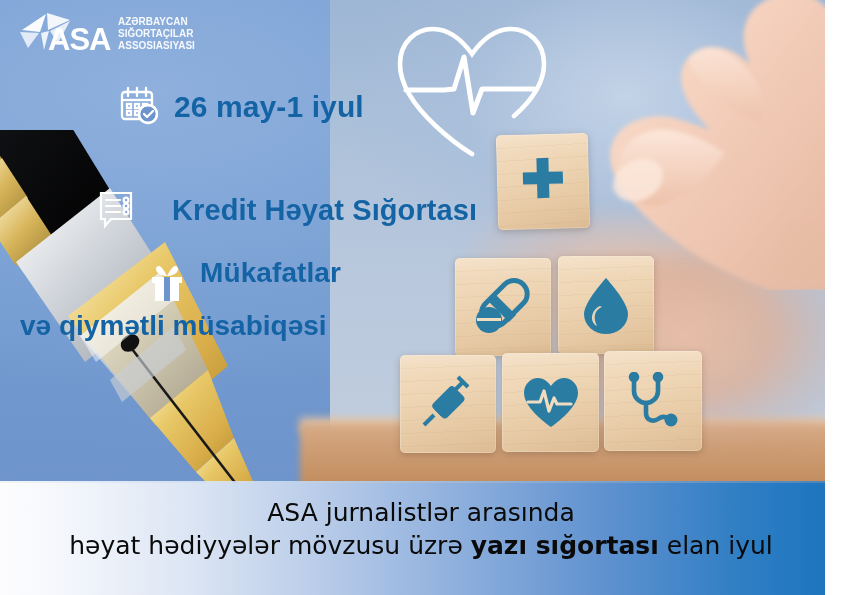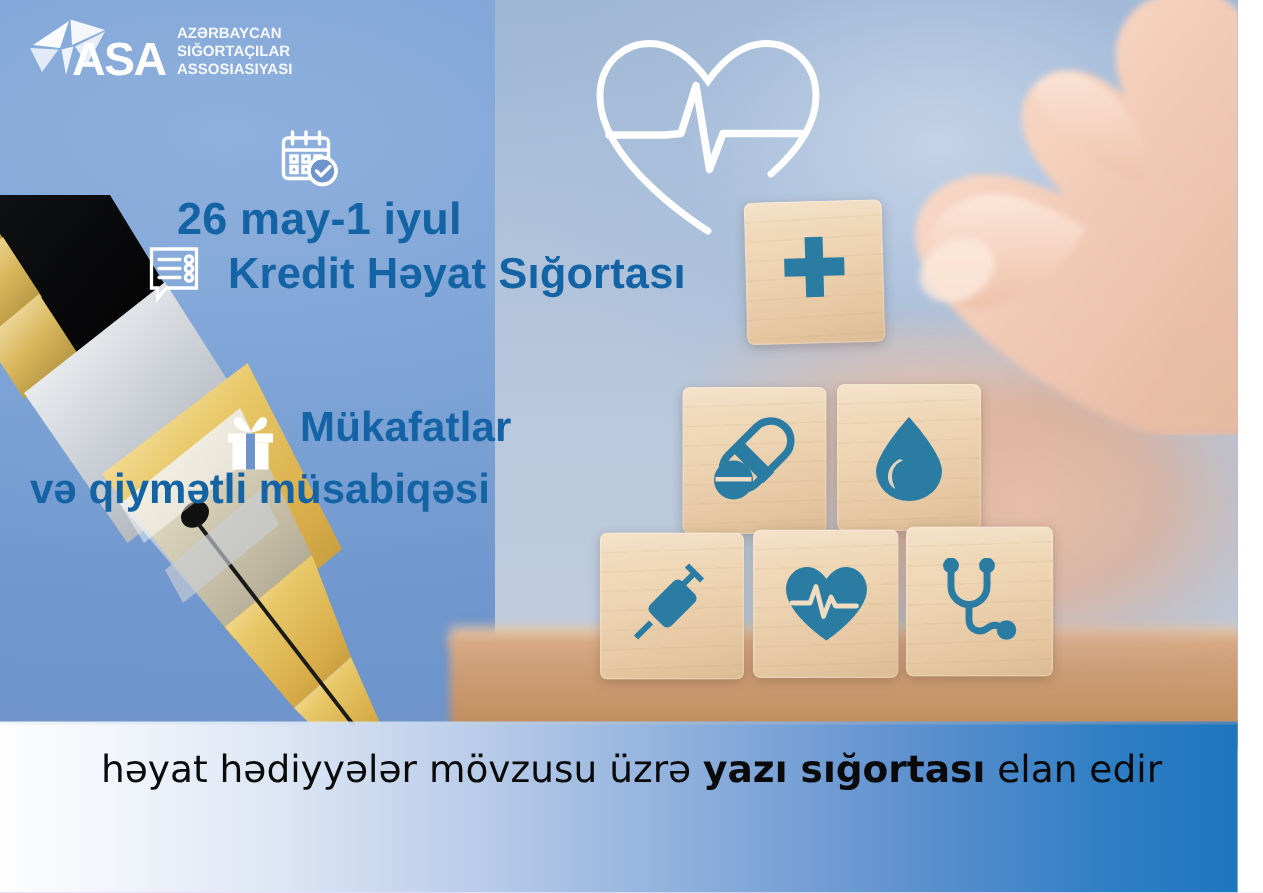--- a/index.html
+++ b/index.html
@@ -79,25 +79,25 @@
 
   .row{position:absolute;display:flex;align-items:center;}
   .row .ic{flex:0 0 auto;margin-right:14px;}
   .row .tx{
     color:#1464a5;
     font-weight:bold;
     letter-spacing:.1px;
     line-height:1.06;
     white-space:nowrap;
   }
-  #row-date{left:118px;top:84px;flex-direction:column;}
+  #row-date{left:118px;top:84px;}
   #row-date .tx{font-size:30px;}
-  #row-credit{left:98px;top:160px;}
+  #row-credit{left:98px;top:187px;gap:20px;}
   #row-credit .tx{font-size:29px;}
-  #row-prize{left:148px;top:268px;align-items:flex-start;}
+  #row-prize{left:148px;top:256px;align-items:flex-start;}
   #row-prize .tx{font-size:28px;line-height:1.22;text-align:left;}
   #row-prize .ic{margin-top:6px;}
   .prize-l2{position:absolute;left:20px;top:310px;color:#1464a5;font-weight:bold;font-size:28px;white-space:nowrap;}
 
   .heart-deco{position:absolute;left:392px;top:22px;width:160px;height:140px;}
 
   
   .banner{
     position:absolute;left:0;top:483px;width:842px;height:112px;
     background:linear-gradient(90deg,#fdfdfe 0%, #f2f5fb 9%, #dde6f4 22%, #b9cce9 38%, #8fb0dd 54%, #5f91cf 72%, #2f7ec4 88%, #1a74bd 100%);
@@ -348,16 +348,17 @@
         </g>
       </svg>
     </span>
     <span class="tx">Mükafatlar</span>
   </div>
   <div class="prize-l2">və qiymətli müsabiqəsi</div>
 
   <div class="banner-top-line"></div>
   <div class="banner"></div>
   <div class="banner-txt">
-    <div class="bl2"><span>həyat hədiyyələr mövzusu üzrə </span><b>yazı sığortası</b><span> elan edir</span></div>
+    <div class="bl1">ASA jurnalistlər arasında</div>
+    <div class="bl2"><span>həyat hədiyyələr mövzusu üzrə </span><b>yazı sığortası</b><span> elan iyul</span></div>
   </div>
 
 </div>
 
 </body></html>

